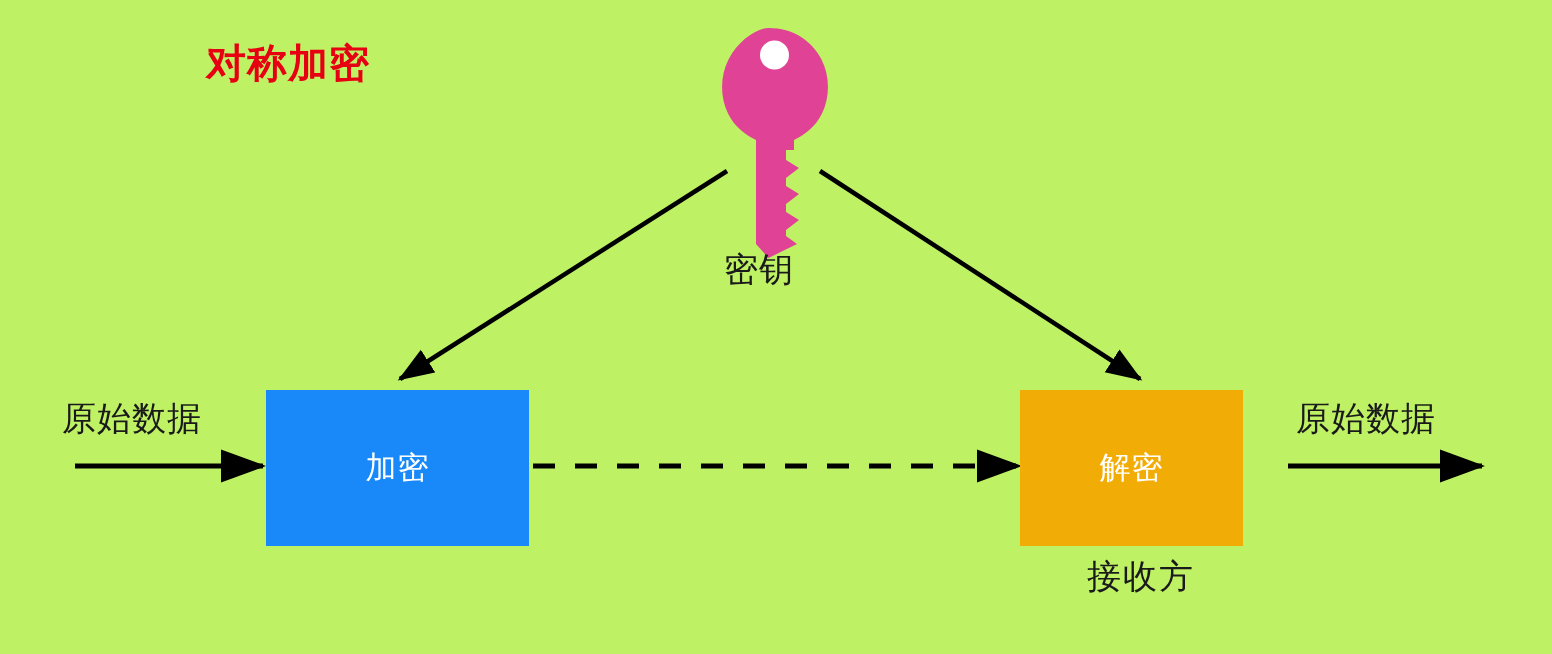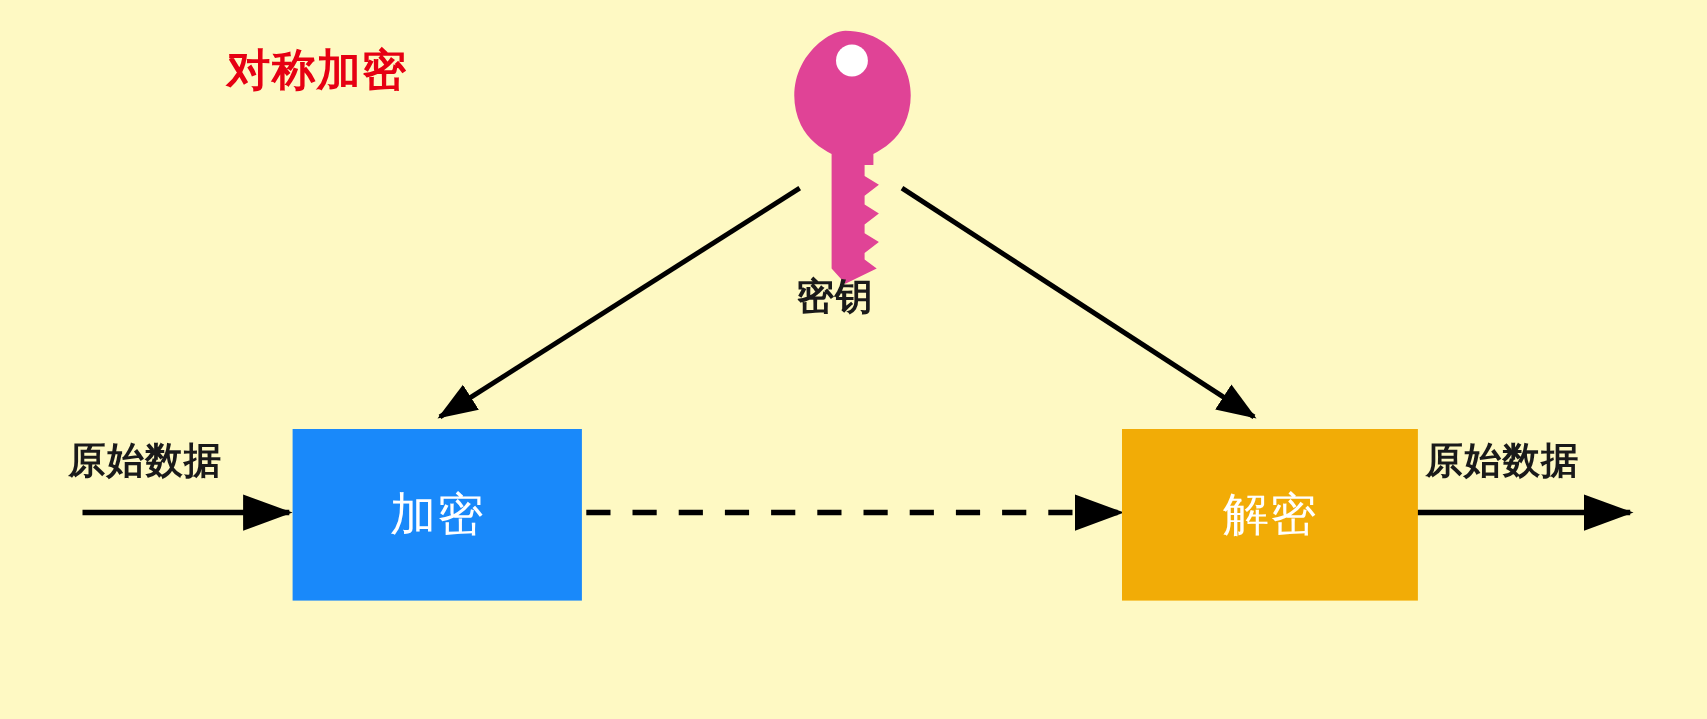--- a/index.html
+++ b/index.html
@@ -10,33 +10,33 @@
   body {
     width: 1552px;
     height: 654px;
     overflow: hidden;
     font-family: "DejaVu Sans", "Liberation Sans", sans-serif;
   }
   #diagram-root {
     position: relative;
     width: 1552px;
     height: 654px;
-    background: #fef9c3;
+    background: #bef264;
   }
   #diagram-svg {
     position: absolute;
     top: 0;
     left: 0;
     width: 1552px;
     height: 654px;
   }
   .lbl {
     position: absolute;
     white-space: nowrap;
-    font-weight: bold;
+    font-weight: normal;
     color: #1a1a1a;
     font-family: "DejaVu Sans", "Liberation Sans", sans-serif;
   }
   #title-label {
     left: 206px;
     top: 36px;
     font-size: 40px;
     letter-spacing: 1px;
     font-weight: bold;
   }
@@ -77,35 +77,35 @@
     letter-spacing: 2px;
   }
   .proc-box {
     position: absolute;
     display: flex;
     align-items: center;
     justify-content: center;
   }
   .proc-box-text {
     color: #ffffff;
-    font-size: 42px;
+    font-size: 31px;
     font-weight: normal;
     letter-spacing: 1px;
     font-family: "DejaVu Sans", "Liberation Sans", sans-serif;
   }
   #encrypt-box {
     left: 266px;
     top: 390px;
     width: 263px;
     height: 156px;
   }
   #decrypt-box {
     left: 1020px;
     top: 390px;
-    width: 269px;
+    width: 223px;
     height: 156px;
   }
 </style>
 </head>
 <body>
 
 <div id="diagram-root">
 
   <svg id="diagram-svg" viewBox="0 0 1552 654">
     <defs>
@@ -169,14 +169,15 @@
 
   <div class="proc-box" id="encrypt-box" style="background:#1989FA;">
     <span class="proc-box-text">加密</span>
   </div>
 
   <div class="proc-box" id="decrypt-box" style="background:#F2AC06;">
     <span class="proc-box-text">解密</span>
   </div>
 
 
+  <div class="lbl" id="receiver-label">接收方</div>
 
 </div>
 
 </body></html>

